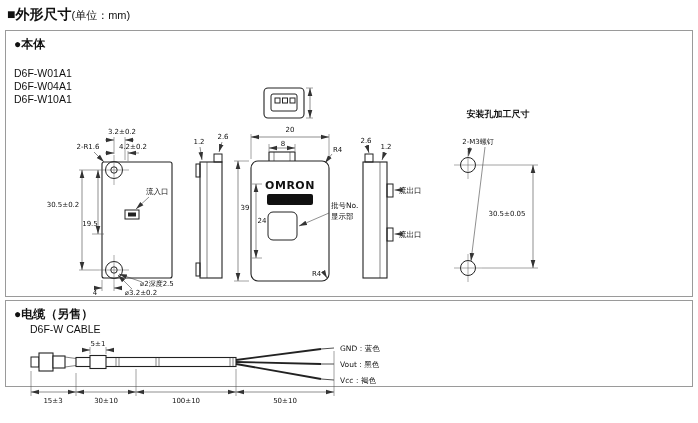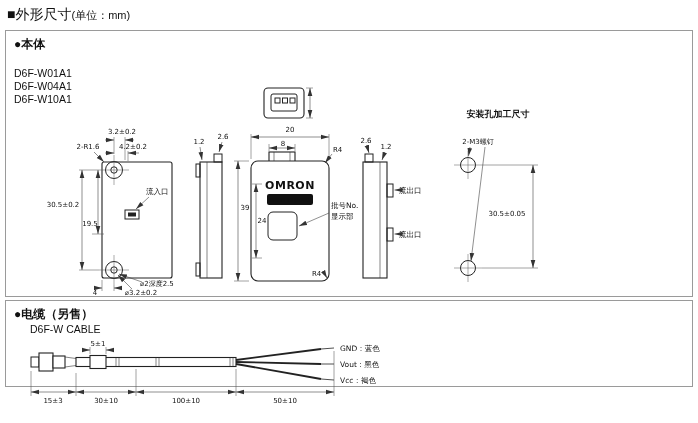--- a/index.html
+++ b/index.html
@@ -4,21 +4,21 @@
 <style>
   * { margin:0; padding:0; box-sizing:border-box; }
   html,body { background:#fff; }
   body {
     width:698px; height:423px;
     font-family:"Liberation Sans","DejaVu Sans",sans-serif;
     color:#111;
   }
   .page { position:relative; width:698px; height:423px; background:#fff; overflow:hidden; }
   .page-title { position:absolute; left:7px; top:5px; white-space:nowrap; }
-  .t-main { font-size:14px; font-weight:normal; }
+  .t-main { font-size:14px; font-weight:bold; }
   .t-unit { font-size:11px;margin-top:40px; }
   .box { position:absolute; left:5px; width:688px; border:1px solid #9a9a9a; background:#fff; }
   .box1 { top:30px; height:267px; }
   .box2 { top:300px; height:87px; }
   .sec-head { position:absolute; left:8px; top:5px; font-size:12px; font-weight:bold; white-space:nowrap; }
   .models { position:absolute; left:8px; top:36px; font-size:10.5px; line-height:13px; }
   .cable-model { position:absolute; left:8px; top:22px; font-size:10.5px;padding-left:16px; }
   .drw { position:absolute; left:0; top:55px; }
   .cdrw { position:absolute; left:10px; top:36px; }
 

